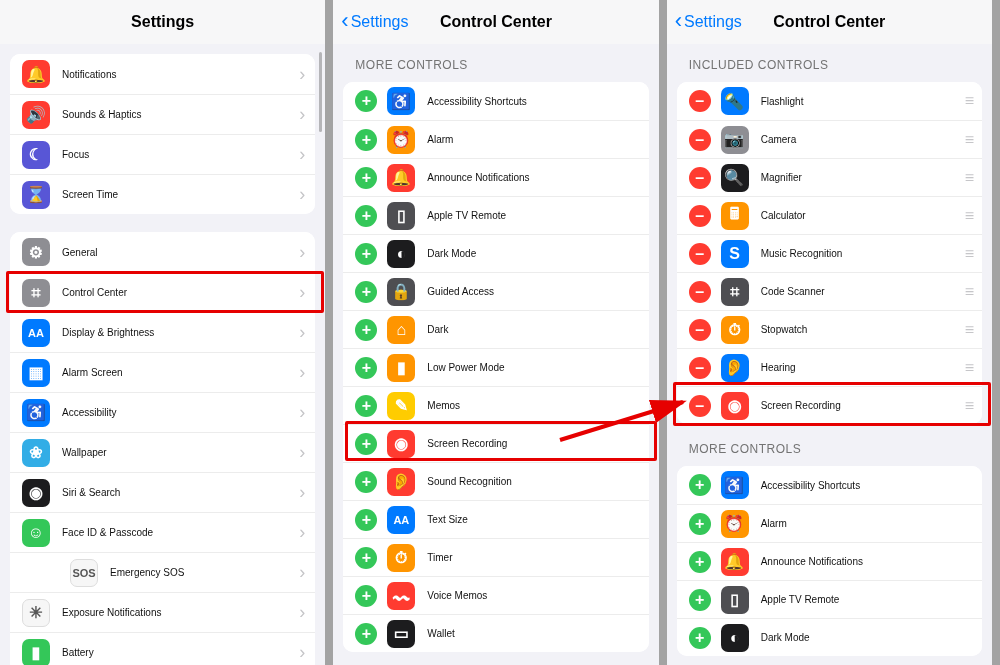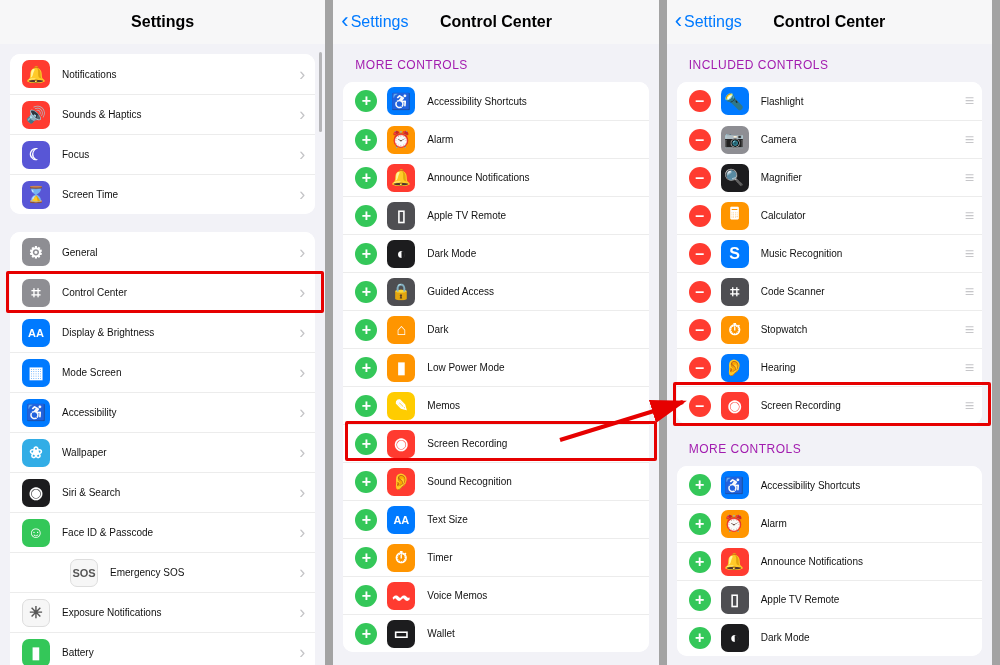--- a/index.html
+++ b/index.html
@@ -48,21 +48,21 @@
   .group {
     margin: 10px 10px 18px 10px;
     background: #fff;
     border-radius: 10px;
     overflow: hidden;
   }
   .group-header {
     margin: 14px 22px 4px;
     font-size: 12px;
     letter-spacing: 0.5px;
-    color: #a21caf;
+    color: #737373;
     text-transform: uppercase;
   }
   .row {
     display: flex;
     align-items: center;
     min-height: 40px;
     padding: 4px 10px 4px 12px;
     border-top: 1px solid #ececec;
     position: relative;
     background: #fff;
@@ -178,21 +178,21 @@
         <span class="label">Control Center</span>
         <span class="chevron">›</span>
       </div>
       <div class="row">
         <span class="app-ico c-blue" style="font-size: 11px; font-weight: 700;">AA</span>
         <span class="label">Display &amp; Brightness</span>
         <span class="chevron">›</span>
       </div>
       <div class="row">
         <span class="app-ico c-blue">▦</span>
-        <span class="label">Mode Screen</span>
+        <span class="label">Alarm Screen</span>
         <span class="chevron">›</span>
       </div>
       <div class="row">
         <span class="app-ico c-blue">♿</span>
         <span class="label">Accessibility</span>
         <span class="chevron">›</span>
       </div>
       <div class="row">
         <span class="app-ico c-cyan">❀</span>
         <span class="label">Wallpaper</span>

